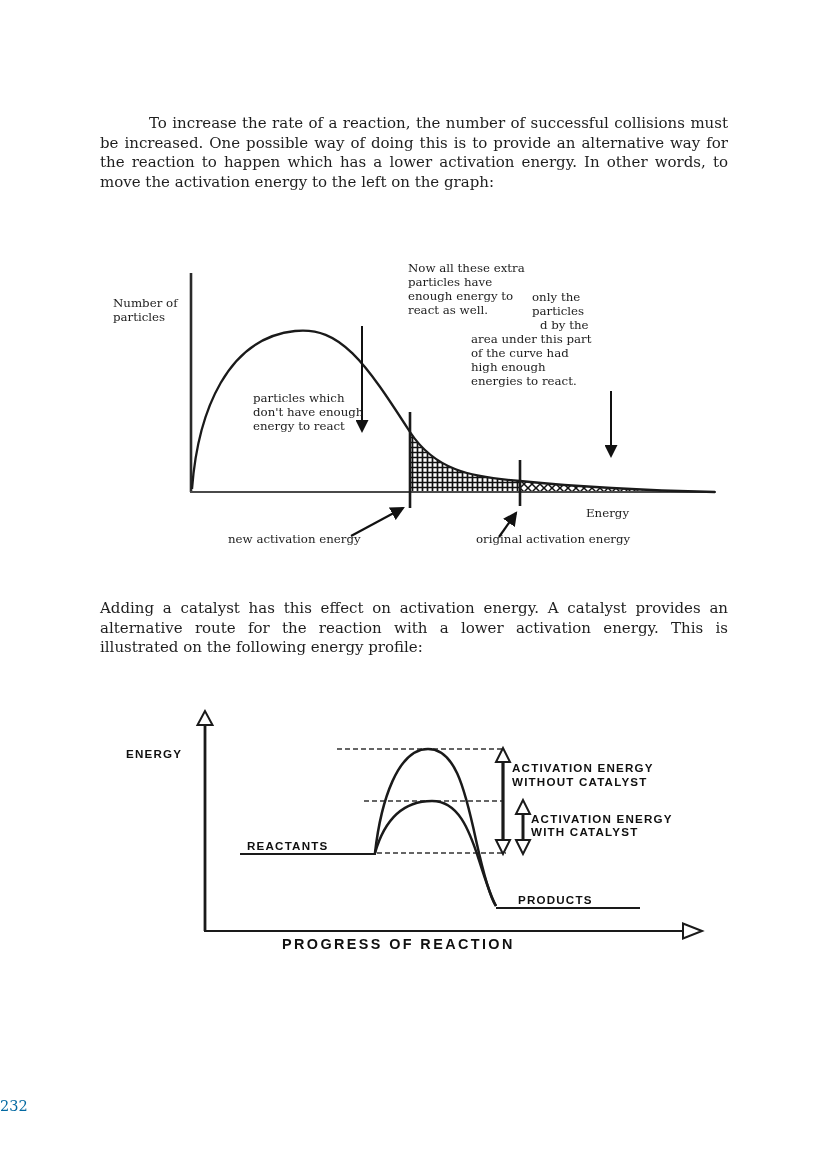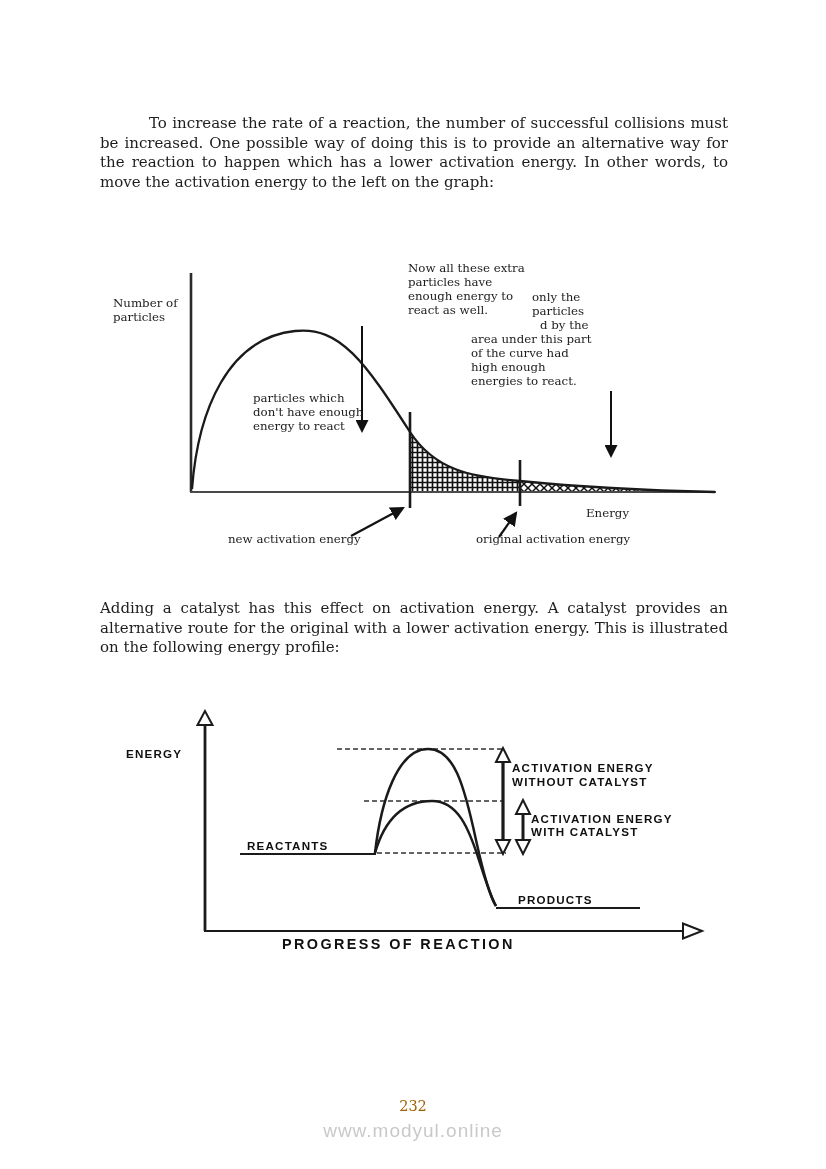--- a/index.html
+++ b/index.html
@@ -17,22 +17,22 @@
   svg text { font-family:"DejaVu Serif", serif; font-size:11.8px; fill:#1c1c1c; }
   svg text.bold-sans {
     font-family:"Liberation Sans", sans-serif; font-weight:bold;
     fill:#101010; font-size:11.6px; letter-spacing:1.2px;
   }
   svg text.bold-sans-big {
     font-family:"Liberation Sans", sans-serif; font-weight:bold;
     fill:#101010; font-size:14.4px; letter-spacing:2.4px;
   }
   .page-number {
-    position:absolute; left:0; width:826px; top:1098px; text-align:center;
-    font-size:14.5px; color:#a16207;
+    position:absolute; left:0; width:826px; top:1098px; 
+    font-size:14.5px; color:#0369a1;
   }
   .watermark {
     position:absolute; left:0; width:826px; top:1120px; text-align:center;
     font-family:"Liberation Sans", sans-serif; font-size:19px;
     color:#c9c9c9; letter-spacing:1px;
   }
 </style>
 </head>
 <body>
 
@@ -88,21 +88,21 @@
 
     <text x="253" y="402">particles which</text>
     <text x="253" y="416">don't have enough</text>
     <text x="253" y="430">energy to react</text>
 
     <text x="586" y="517">Energy</text>
     <text x="228" y="543">new activation energy</text>
     <text x="476" y="543">original activation energy</text>
   </svg>
 
-  <p id="p2" class="para" style="top:584px;">Adding a catalyst has this effect on activation energy. A catalyst provides an alternative route for the original with a lower activation energy. This is illustrated on the following energy profile:</p>
+  <p id="p2" class="para" style="top:584px;">Adding a catalyst has this effect on activation energy. A catalyst provides an alternative route for the reaction with a lower activation energy. This is illustrated on the following energy profile:</p>
 
   <svg style="left:0; top:0;" width="826" height="1000" viewBox="0 0 826 1000">
 
     <line x1="205" y1="724" x2="205" y2="931" stroke="#1a1a1a" stroke-width="2.8"></line>
     <polygon points="205,711 197.5,725 212.5,725" fill="#fff" stroke="#1a1a1a" stroke-width="2"></polygon>
     <line x1="204" y1="931" x2="684" y2="931" stroke="#1a1a1a" stroke-width="2.2"></line>
     <polygon points="702,931 683,923.5 683,938.5" fill="#fff" stroke="#1a1a1a" stroke-width="2"></polygon>
 
     <line x1="240" y1="854" x2="376" y2="854" stroke="#1a1a1a" stroke-width="2.2"></line>
     <line x1="496" y1="908" x2="640" y2="908" stroke="#1a1a1a" stroke-width="2.2"></line>
@@ -126,15 +126,14 @@
     <text class="bold-sans" x="247" y="850">REACTANTS</text>
     <text class="bold-sans" x="518" y="904">PRODUCTS</text>
     <text class="bold-sans" x="512" y="772">ACTIVATION ENERGY</text>
     <text class="bold-sans" x="512" y="786">WITHOUT CATALYST</text>
     <text class="bold-sans" x="531" y="823">ACTIVATION ENERGY</text>
     <text class="bold-sans" x="531" y="836">WITH CATALYST</text>
     <text class="bold-sans-big" x="282" y="949">PROGRESS OF REACTION</text>
   </svg>
 
   <div class="page-number">232</div>
-  <div class="watermark">www.modyul.online</div>
 
 </div>
 
 </body></html>

